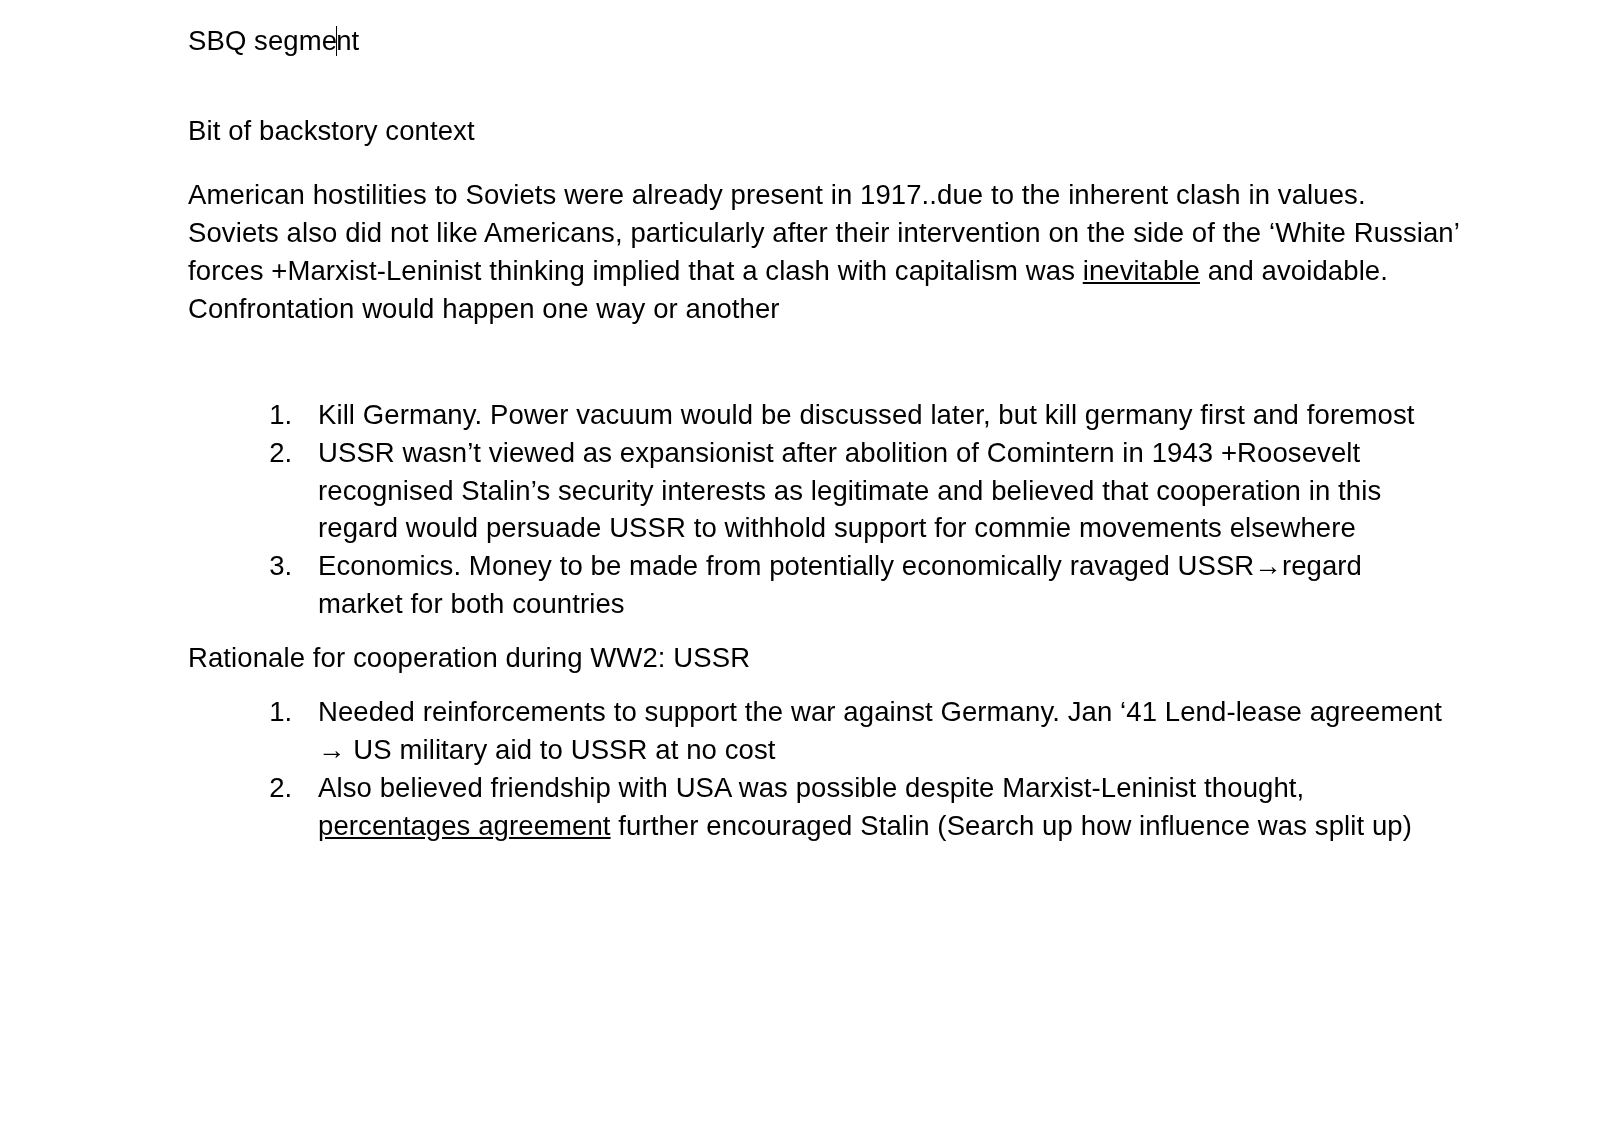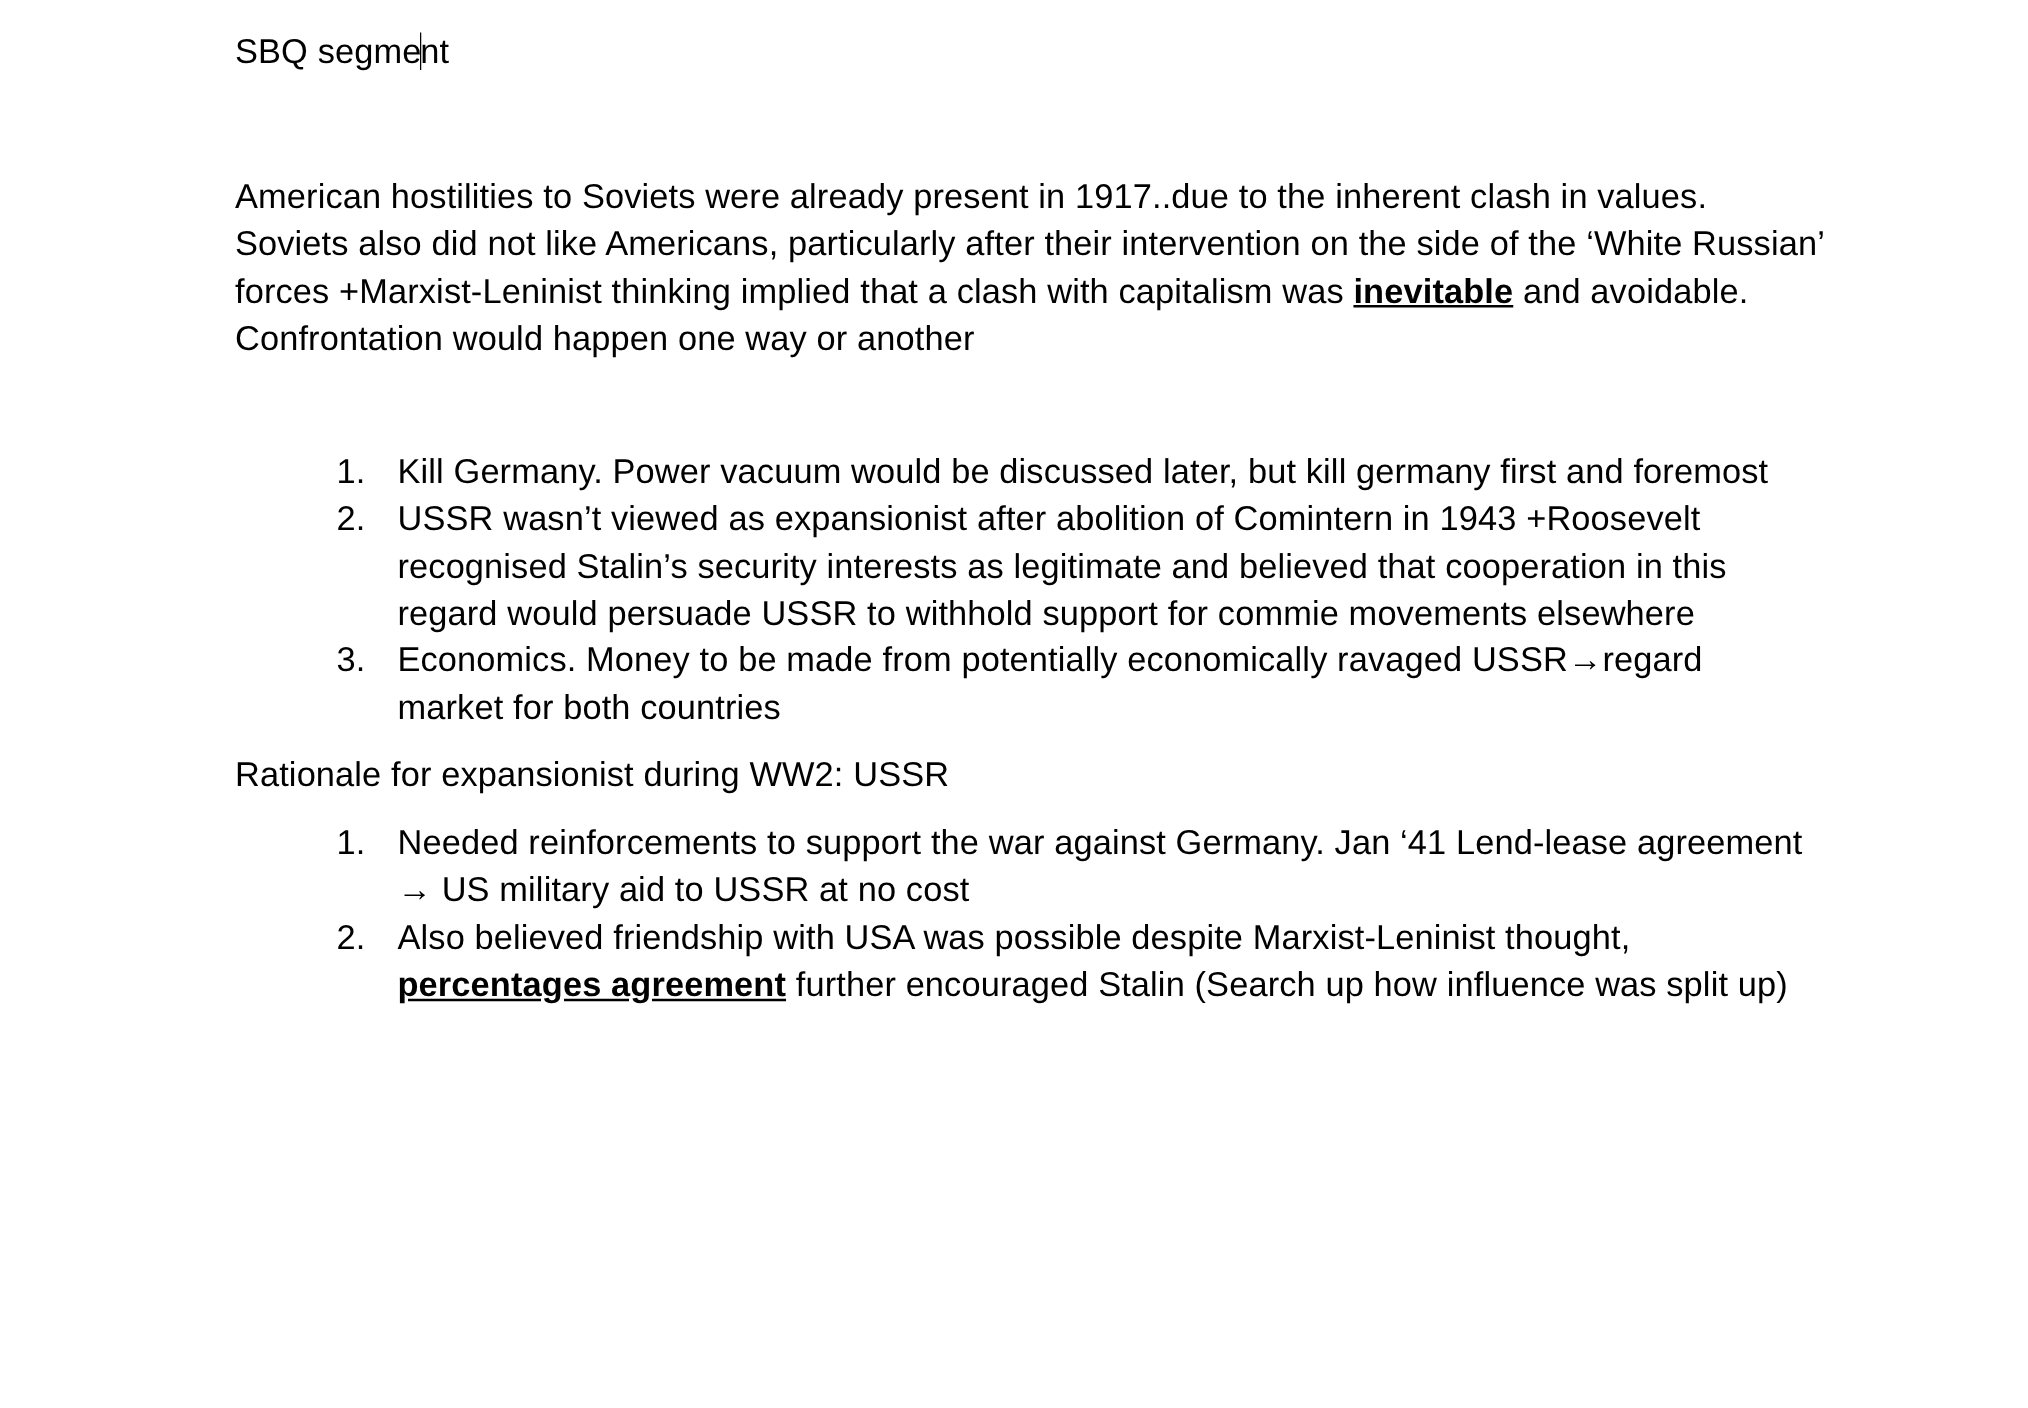--- a/index.html
+++ b/index.html
@@ -52,55 +52,56 @@
     list-style-type: decimal;
   }
   ol.numlist > li {
     margin: 0;
     padding-left: 18px;
   }
   ol.numlist > li::marker {
     font-size: 27.5px;
   }
   b.u {
-    font-weight: bold;
+    font-weight: normal;
     text-decoration: underline;
   }
 </style>
 </head>
 <body>
 
 <div class="page">
   <div class="doc-body">
 
     <p class="para title-line"><span>SBQ segme</span><span class="caret"></span><span>nt</span></p>
 
     <div class="spacer"></div>
 
 
     <div class="spacer"></div>
 
+    <p class="para">Bit of backstory context</p>
 
     <div class="spacer"></div>
 
     <p class="para"><span>American hostilities to Soviets were already present in 1917..due to the inherent clash in values. Soviets also did not like Americans, particularly after their intervention on the side of the ‘White Russian’ forces +Marxist-Leninist thinking implied that a clash with capitalism was </span><b class="u">inevitable</b><span> and avoidable. Confrontation would happen one way or another</span></p>
 
     <div class="spacer"></div>
 
 
     <div class="spacer"></div>
 
 
     <ol class="numlist">
       <li>Kill Germany. Power vacuum would be discussed later, but kill germany first and foremost</li>
       <li>USSR wasn’t viewed as expansionist after abolition of Comintern in 1943 +Roosevelt recognised Stalin’s security interests as legitimate and believed that cooperation in this regard would persuade USSR to withhold support for commie movements elsewhere</li>
       <li>Economics. Money to be made from potentially economically ravaged USSR→regard market for both countries</li>
     </ol>
 
-    <p class="para">Rationale for expansionist during WW2: USSR</p>
+    <p class="para">Rationale for cooperation during WW2: USSR</p>
 
     <ol class="numlist">
       <li>Needed reinforcements to support the war against Germany. Jan ‘41 Lend-lease agreement → US military aid to USSR at no cost</li>
       <li><span>Also believed friendship with USA was possible despite Marxist-Leninist thought, </span><b class="u">percentages agreement</b><span> further encouraged Stalin (Search up how influence was split up)</span></li>
     </ol>
 
   </div>
 </div>
 
 </body></html>

